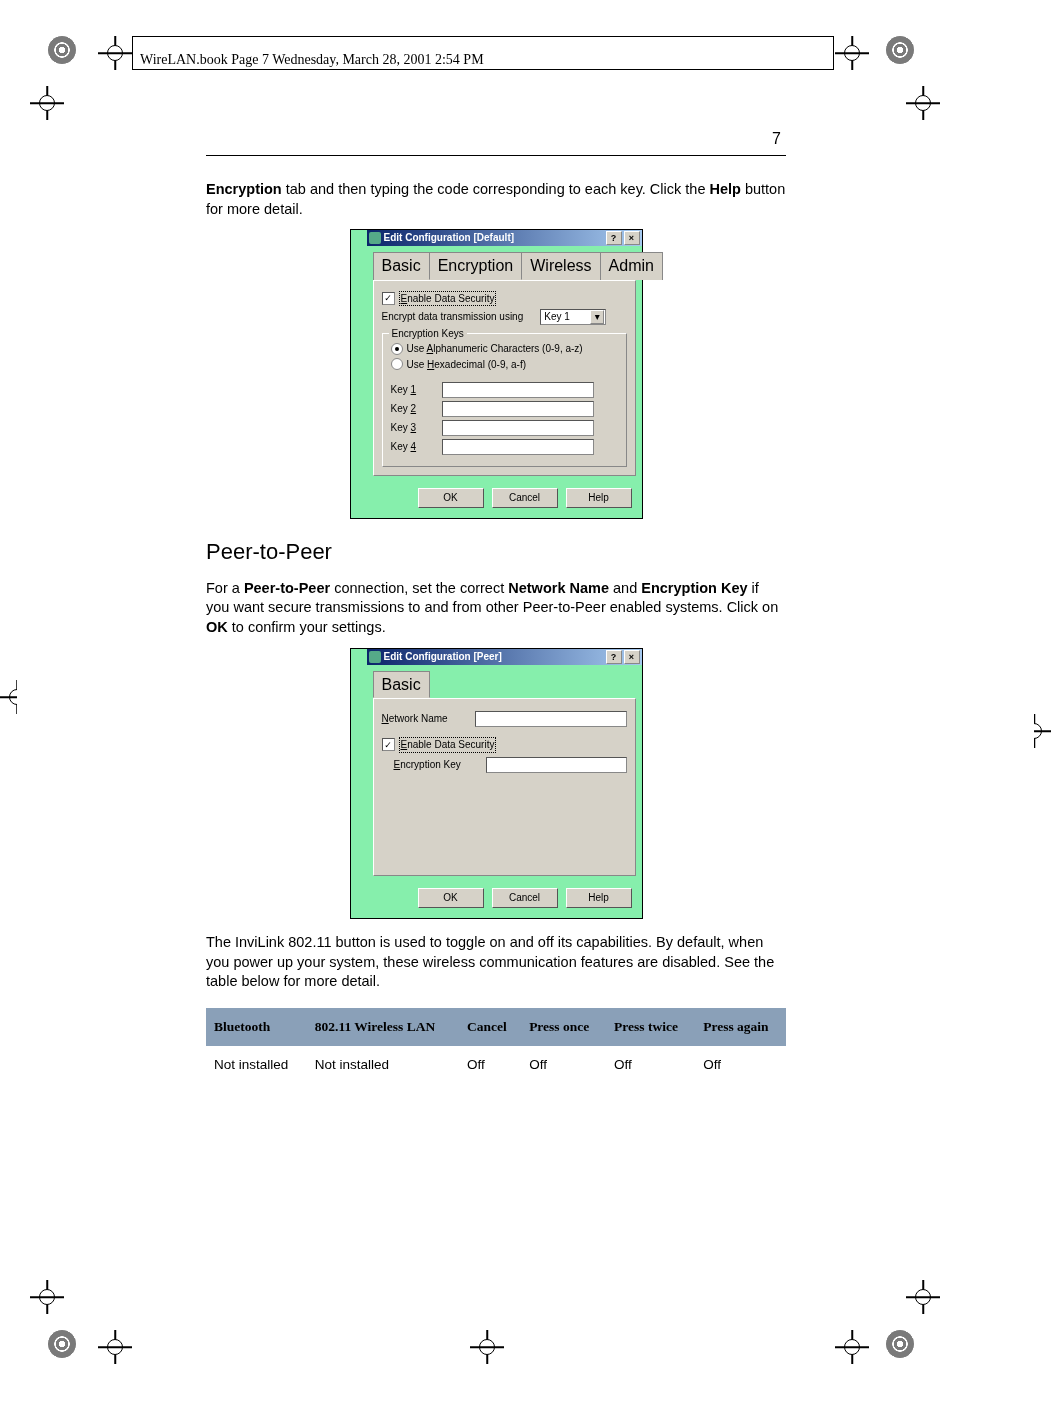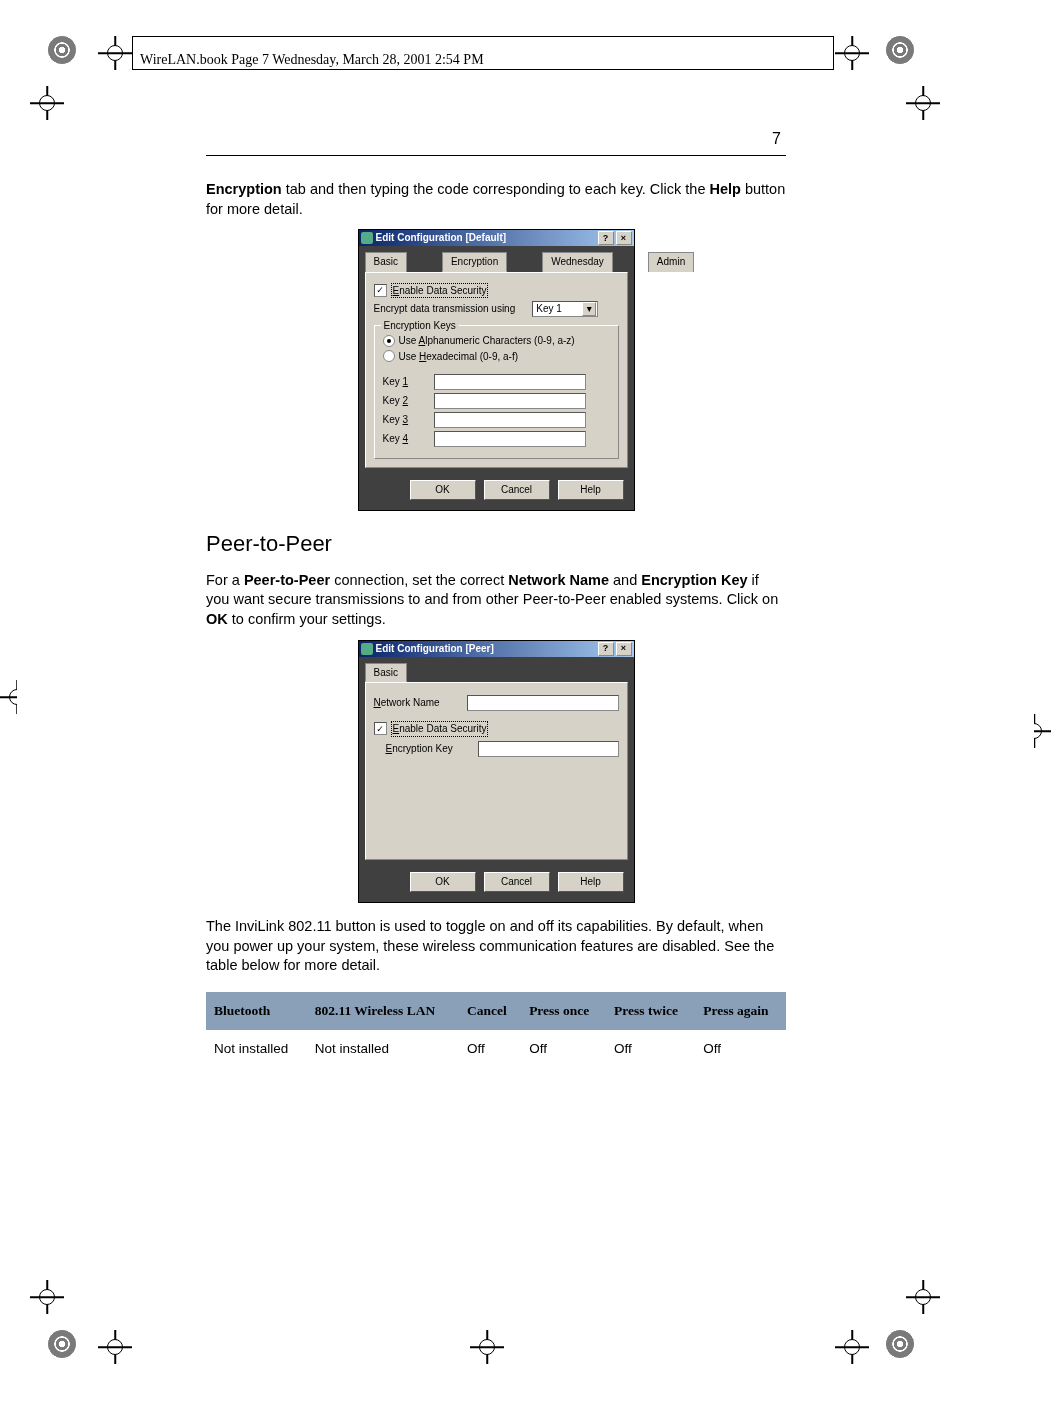--- a/index.html
+++ b/index.html
@@ -38,25 +38,26 @@
     top: 180px;
     left: 206px;
     width: 580px;
     font-size: 14.5px;
     line-height: 1.35;
   }
   .content p { margin: 0 0 6px 0; }
   .dialog {
     margin: 10px auto 14px auto;
     width: 275px;
-    background: #404040;
+    background: #86efac;
     border: 1px solid #000;
     font-family: Tahoma, sans-serif;
     font-size: 10px;
     color: #000;
+    padding-left: 16px;
   }
   .titlebar {
     background: linear-gradient(to right, #0a246a, #a6caf0);
     color: #fff;
     display: flex;
     align-items: center;
     justify-content: space-between;
     padding: 1px 2px;
     font-weight: bold;
     font-size: 10px;
@@ -69,22 +70,21 @@
     background: #d6d2c8;
     border: 1px solid #888;
     border-top-color: #fff; border-left-color: #fff;
     font-size: 9px;
     display: flex; align-items: center; justify-content: center;
     color: #000;
   }
   .tabs {
     display: flex;
     margin: 6px 6px 0 6px;
-    font-size: 10px;
-    gap: 36px;
+    font-size: 16px;
   }
   .tab {
     padding: 2px 8px;
     border: 1px solid #888;
     border-bottom: none;
     background: #d6d2c8;
     margin-right: -1px;
     position: relative;
   }
   .tab.active {
@@ -308,21 +308,21 @@
         <span>Edit Configuration [Default]</span>
       </div>
       <div class="titlebar-btns">
         <div class="tb-btn">?</div>
         <div class="tb-btn">×</div>
       </div>
     </div>
     <div class="tabs">
       <div class="tab">Basic</div>
       <div class="tab active">Encryption</div>
-      <div class="tab">Wednesday</div>
+      <div class="tab">Wireless</div>
       <div class="tab">Admin</div>
     </div>
     <div class="tabpanel">
       <div class="chk-row">
         <div class="chk">✓</div>
         <span class="dotted-focus"><span class="u">E</span>nable Data Security</span>
       </div>
       <div class="row">
         <span>Encrypt data transmission using</span>
         <div class="sel">

